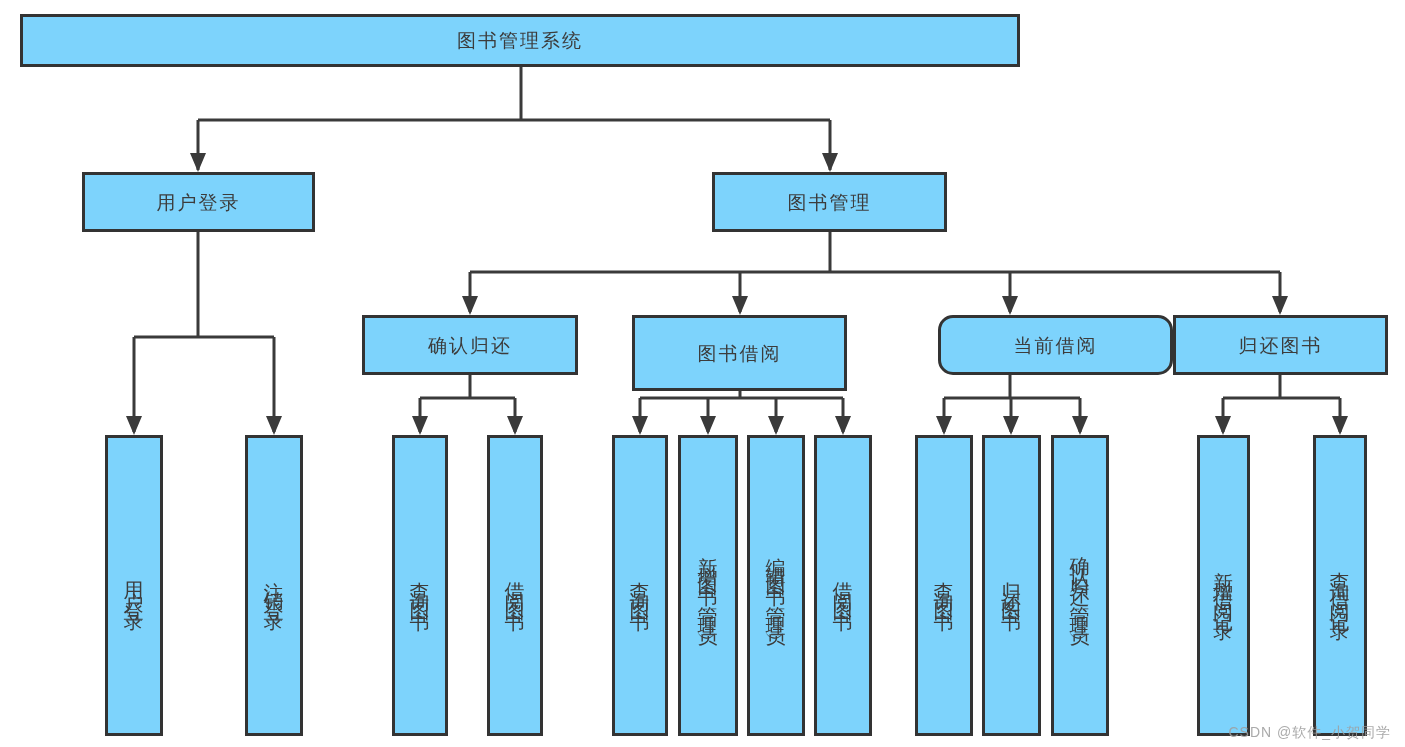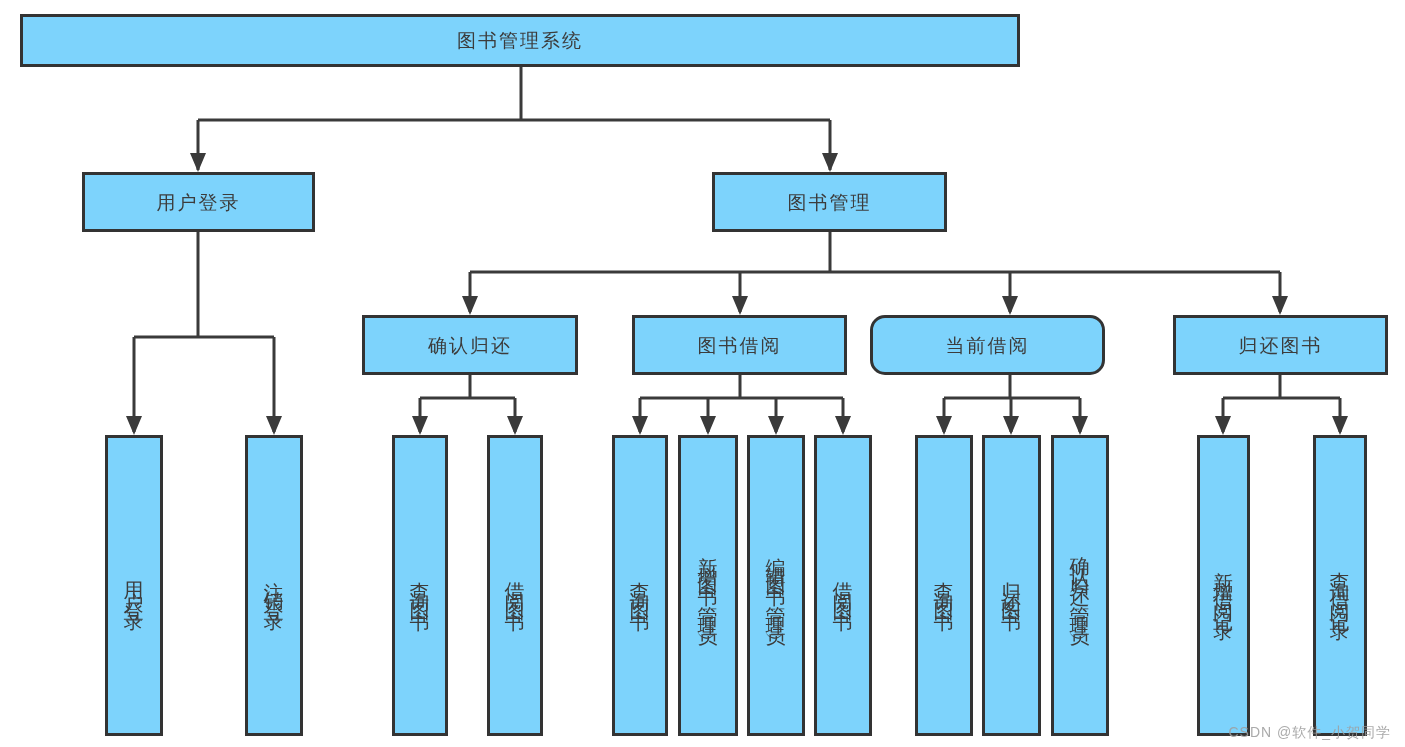--- a/index.html
+++ b/index.html
@@ -77,22 +77,22 @@
              M1072 416 L1088 416 L1080 435 Z
              M1215 416 L1231 416 L1223 435 Z  M1332 416 L1348 416 L1340 435 Z"></path>
   </svg>
 
   <div class="box hbox" style="left:20px; top:14px; width:1000px; height:53px;">图书管理系统</div>
 
   <div class="box hbox" style="left:82px; top:172px; width:233px; height:60px;">用户登录</div>
   <div class="box hbox" style="left:712px; top:172px; width:235px; height:60px;">图书管理</div>
 
   <div class="box hbox" style="left:362px; top:315px; width:216px; height:60px;">确认归还</div>
-  <div class="box hbox" style="left:632px; top:315px; width:215px; height:60px;">图书借阅</div>
-  <div class="box hbox" style="left:870px; top:315px; width:235px; height:60px;border-radius:15px;">当前借阅</div>
+  <div class="box hbox" style="left:632px; top:315px; width:215px; height:76px;">图书借阅</div>
+  <div class="box hbox" style="left:938px; top:315px; width:235px; height:60px;border-radius:15px;">当前借阅</div>
   <div class="box hbox" style="left:1173px; top:315px; width:215px; height:60px;">归还图书</div>
 
   <div class="box vbox" style="left:105px; top:435px; width:58px; height:301px;">用户登录</div>
   <div class="box vbox" style="left:245px; top:435px; width:58px; height:301px;">注销登录</div>
 
   <div class="box vbox" style="left:392px; top:435px; width:56px; height:301px;">查询图书</div>
   <div class="box vbox" style="left:487px; top:435px; width:56px; height:301px;">借阅图书</div>
 
   <div class="box vbox" style="left:612px; top:435px; width:56px; height:301px;">查询图书</div>
   <div class="box vbox" style="left:678px; top:435px; width:60px; height:301px;">新增图书（管理员）</div>

